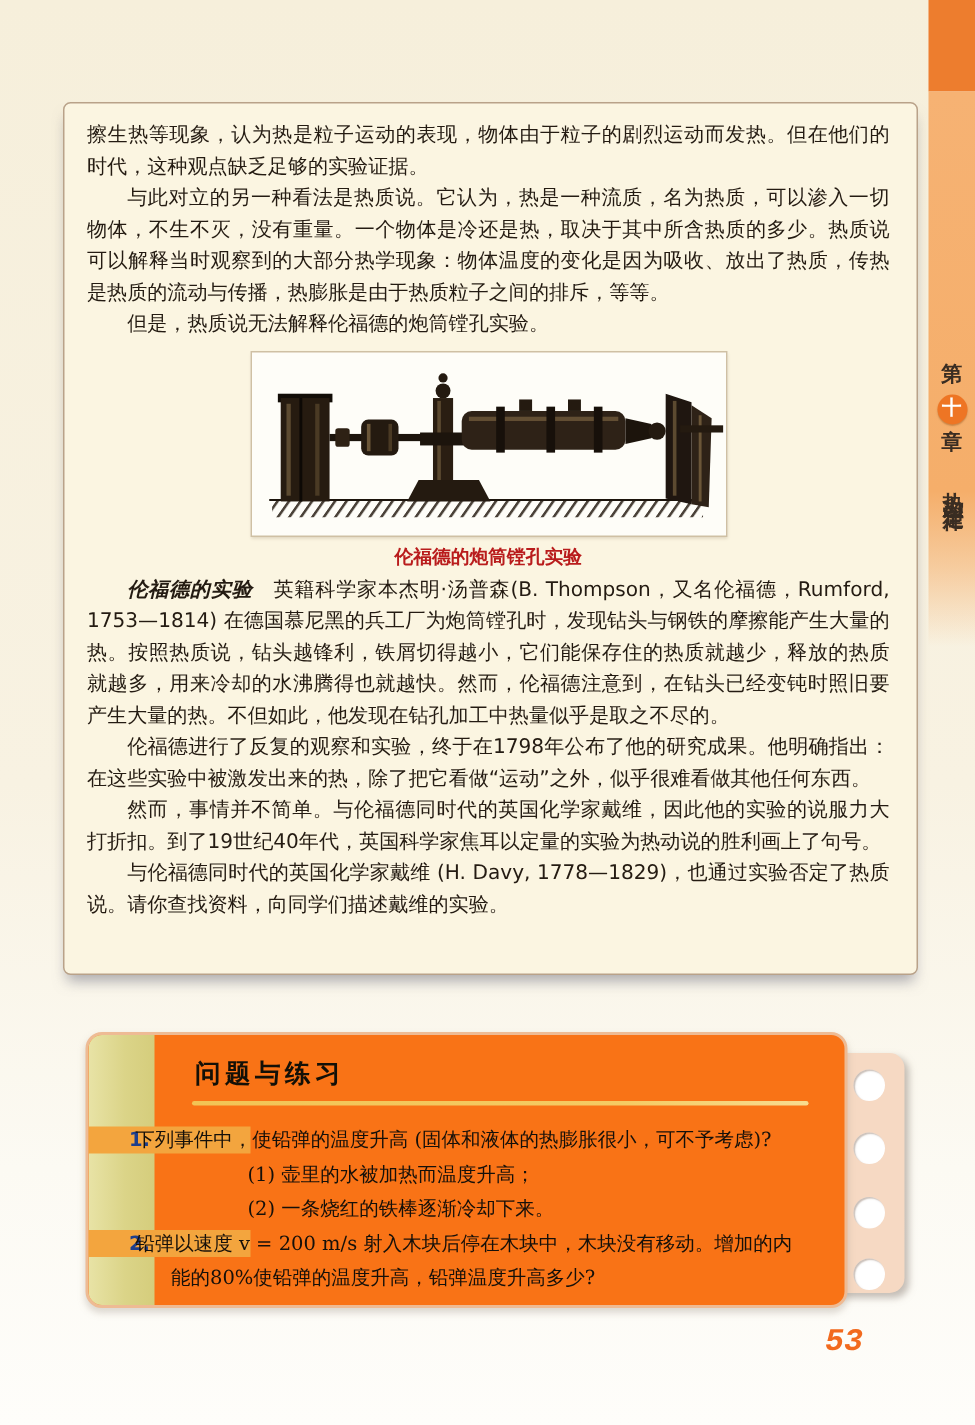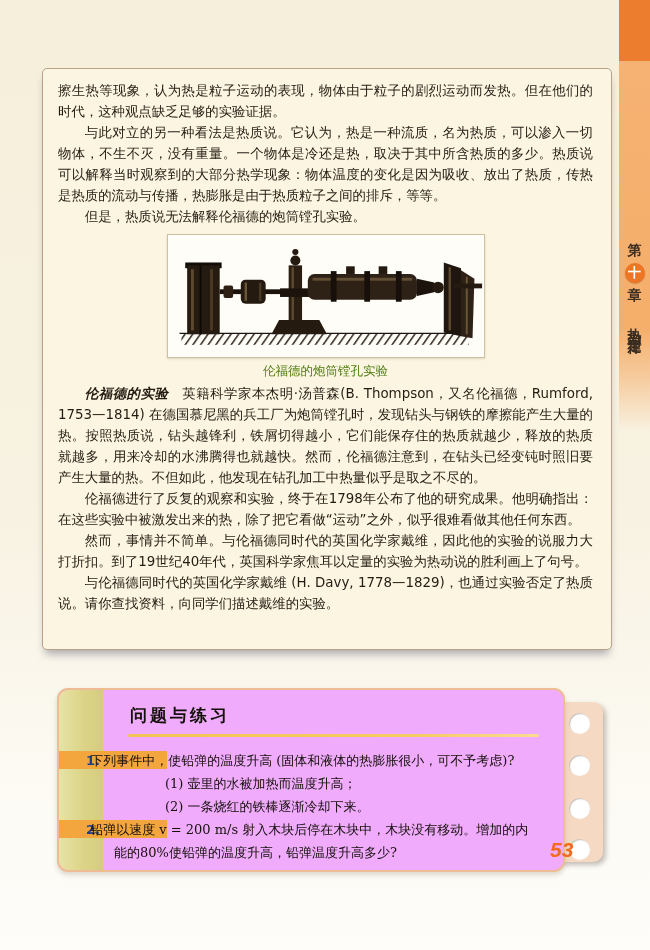--- a/index.html
+++ b/index.html
@@ -44,37 +44,37 @@
   .content-box p{margin:0;text-indent:2em;}
   .content-box p.noindent{text-indent:0;}
   .content-box b.term{font-weight:bold;font-style:italic;}
   
   figure{margin:7px auto 5px auto;width:318px;text-align:center;text-indent:0;}
   .illustration{
     background:#fefdf8;border:1px solid #cfc0a4;box-sizing:border-box;
     width:318px;height:124px;box-shadow:0 1px 2px rgba(140,120,90,.25);
   }
   figcaption{
-    margin-top:5px;font-size:12.5px;font-weight:normal;color:#4d7c0f;
+    margin-top:5px;font-size:12.5px;font-weight:bold;color:#b91c1c;
     text-align:center;line-height:15px;
   }
   
   .exercise-wrap{position:absolute;left:57px;top:688px;width:546px;height:186px;}
   .binder-tab{
     position:absolute;right:0;top:14px;width:46px;height:160px;
     background:#f6d9c3;border-radius:0 10px 10px 0;
     box-shadow:3px 3px 5px rgba(150,138,130,.55);
   }
   .binder-hole{
     position:absolute;left:12px;width:21px;height:21px;border-radius:50%;
     background:#ffffff;box-shadow:inset 1px 1px 1px rgba(150,130,115,.5);
   }
   .ex-card{
     position:absolute;left:0;top:0;width:508px;height:184px;
-    background:#f0abfc;border:2px solid #eebb94;border-radius:11px;
+    background:#f97316;border:2px solid #eebb94;border-radius:11px;
     box-sizing:border-box;overflow:hidden;
     box-shadow:0 3px 5px rgba(160,148,136,.35);
   }
   .ex-strip{
     position:absolute;left:0;top:0;bottom:0;width:44px;
     background:linear-gradient(90deg,#e8e3a6 0%,#dbd488 55%,#d5cd7c 100%);
   }
   .ex-title{
     position:relative;margin:14px 0 0 71px;font-size:17px;font-weight:bold;
     letter-spacing:3px;color:#131007;
@@ -90,23 +90,23 @@
     content:"";position:absolute;left:0;top:2px;width:108px;height:18px;
     background:#f3a53e;
   }
   .q-num{position:relative;display:inline-block;width:0;margin-left:-28px;
     color:#1e3e8c;font-weight:bold;font-family:"DejaVu Sans",sans-serif;
     white-space:nowrap;}
   .q-text{position:relative;}
   .q-row.q-sub{padding-left:106px;}
   
   .page-number{
-    position:absolute;left:550px;top:838px;
+    position:absolute;left:550px;top:884px;
     color:#f26a1e;font-size:21px;font-weight:bold;font-style:italic;
-    font-family:Liberation Sans, sans-serif;
+    font-family:Liberation Mono, monospace;
   }
 </style>
 </head>
 <body>
 
 <div>
 
   <div class="side-strip-dark"></div>
   <div class="side-strip">
     <div class="chapter-label">

